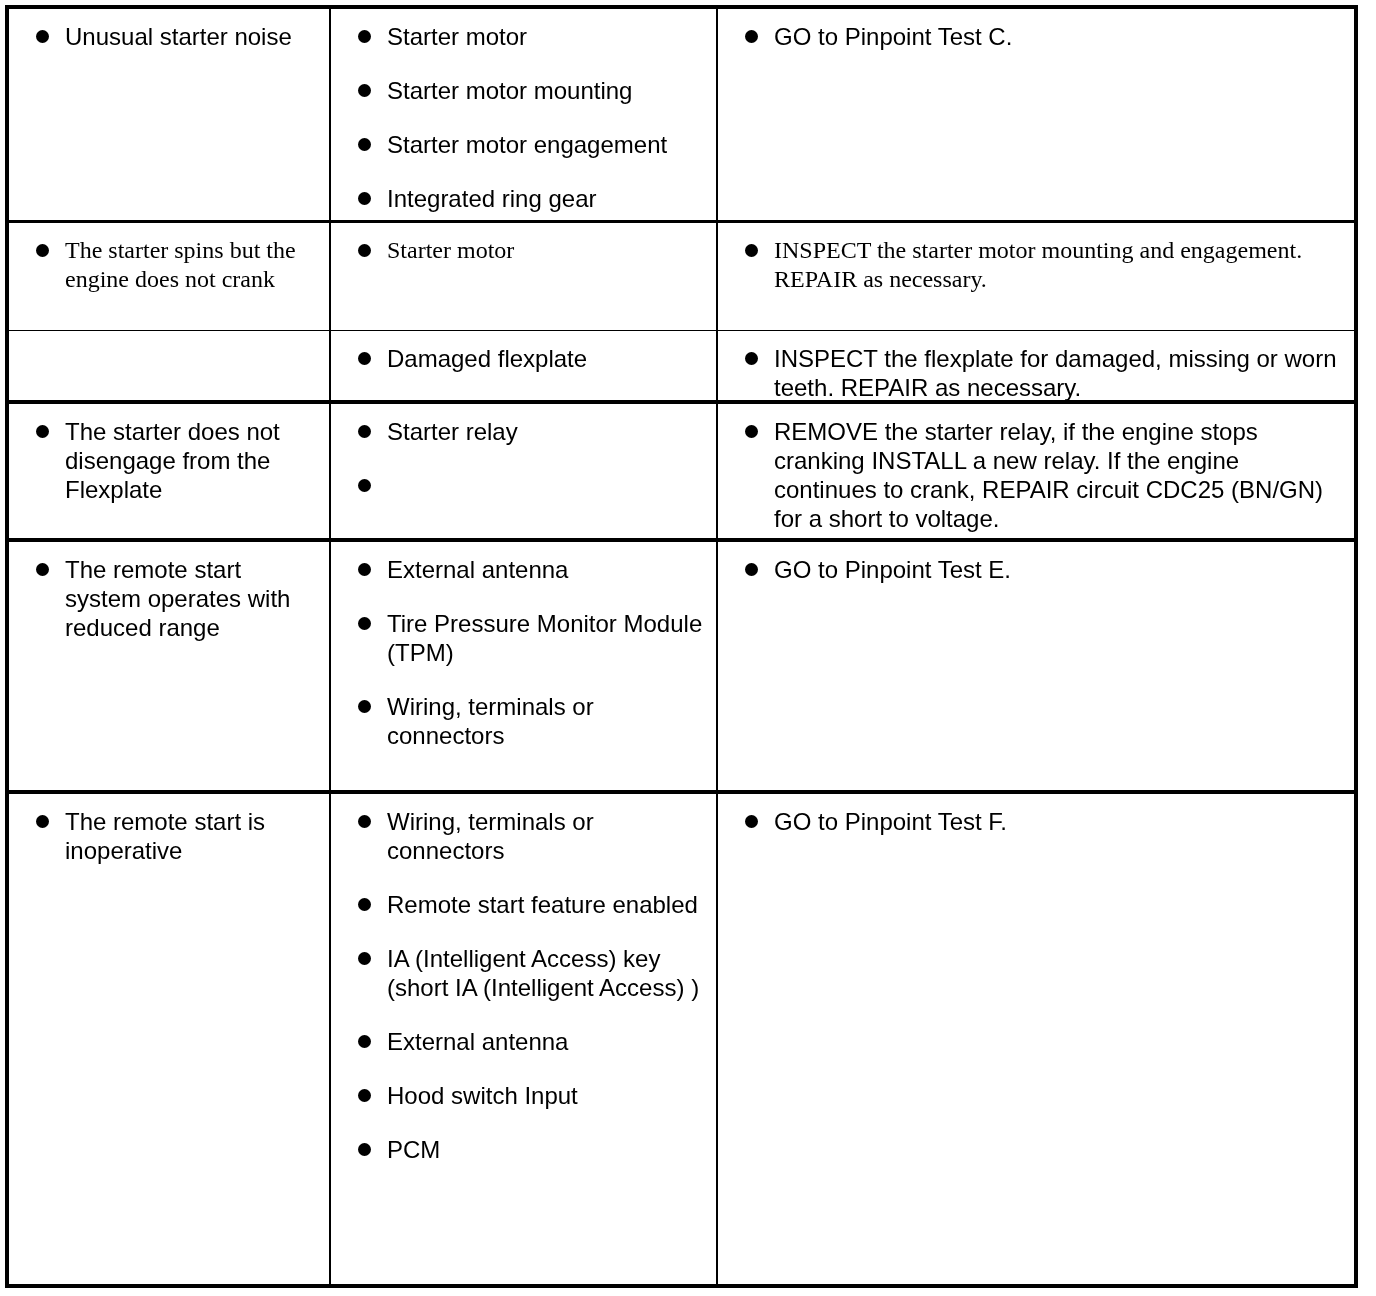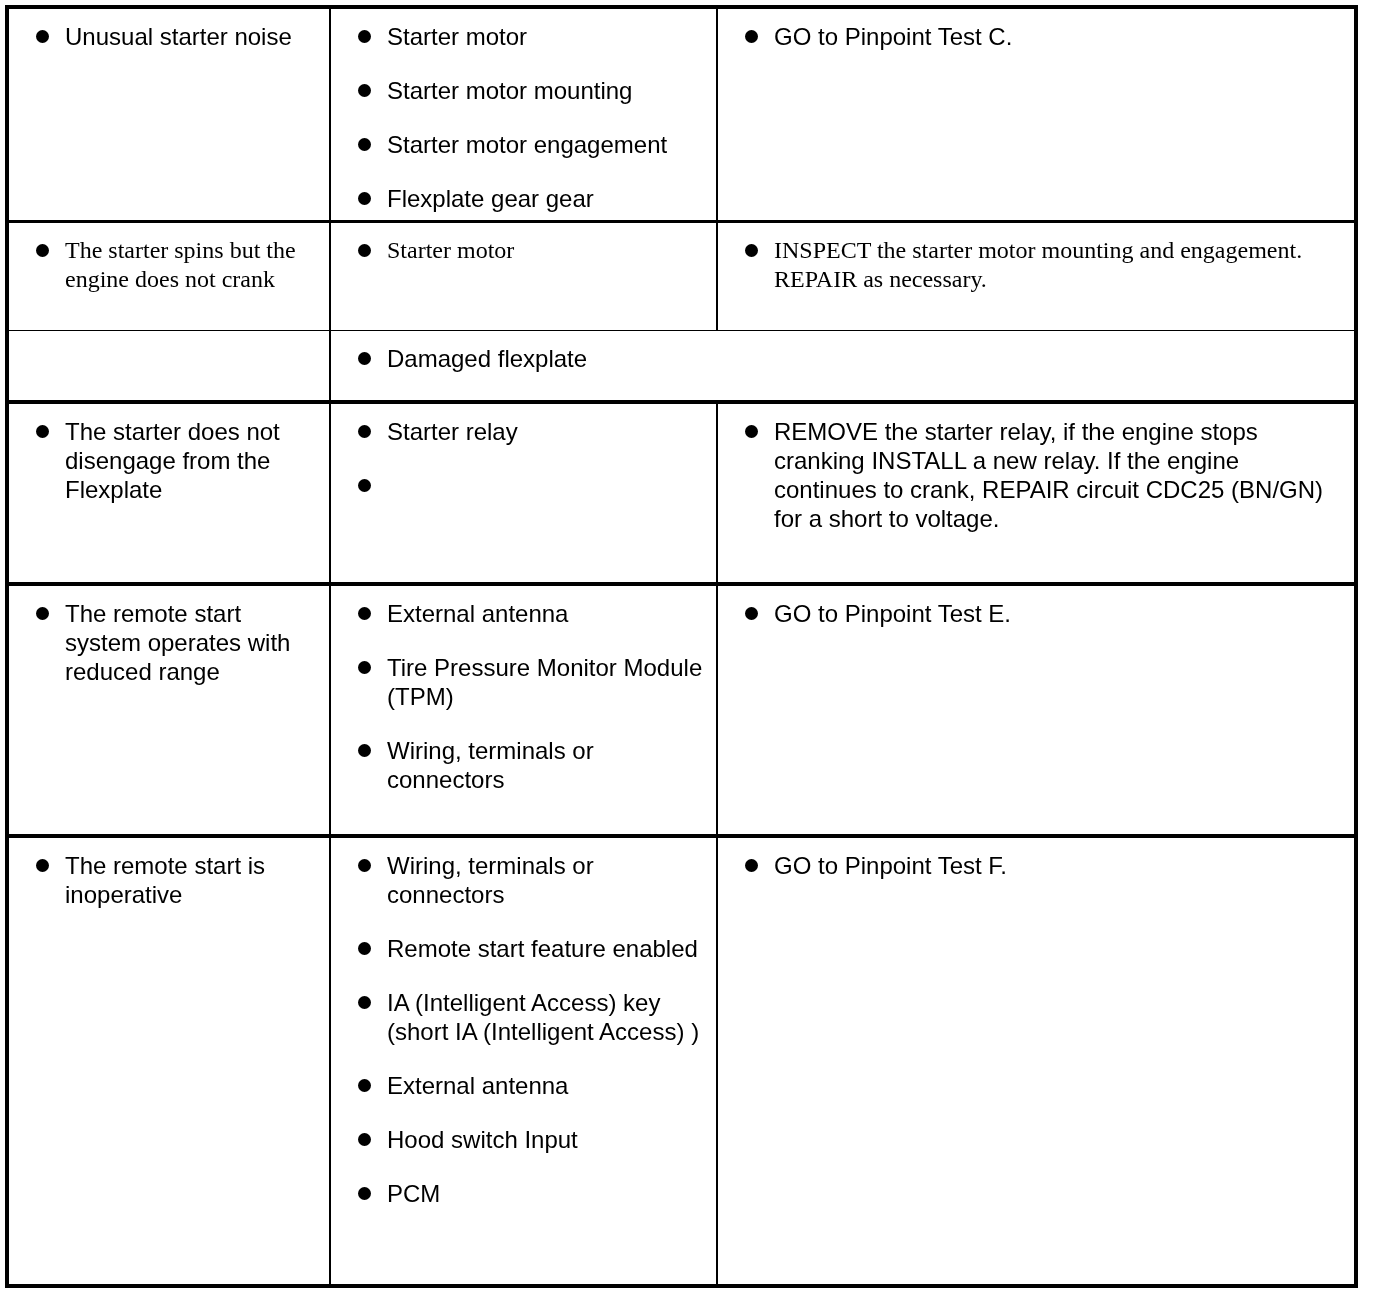--- a/index.html
+++ b/index.html
@@ -23,21 +23,21 @@
     height: 1283px;
     border: 4px solid #000;
     display: flex;
     flex-direction: column;
     background: #fff;
   }
   .row { display: grid; grid-template-columns: 320px 387px 1fr; }
   .r1 { height: 214px; border-bottom: 3px solid #000; }
   .r2 { height: 108px; border-bottom: 1px solid #000; font-family: Liberation Serif, serif; }
   .r3 { height: 73px;  border-bottom: 4px solid #000; }
-  .r4 { height: 182px; border-bottom: 4px solid #000; }
+  .r4 { height: 138px; border-bottom: 4px solid #000; }
   .r5 { height: 252px; border-bottom: 4px solid #000; }
   .r6 { flex: 1; }
   .cell { padding: 13px 10px 6px 0; overflow: hidden; }
   .c2, .c3 { border-left: 2px solid #000; }
   .c2 { padding-right: 7px; }
   ul { list-style: none; margin: 0; padding: 0; }
   li { position: relative; padding-left: 56px; }
   li + li { margin-top: 25px; }
   .bullet {
     position: absolute;
@@ -58,21 +58,21 @@
     <div class="cell c1">
       <ul>
         <li><span class="bullet"></span><span>Unusual starter noise</span></li>
       </ul>
     </div>
     <div class="cell c2">
       <ul>
         <li><span class="bullet"></span><span>Starter motor</span></li>
         <li><span class="bullet"></span><span>Starter motor mounting</span></li>
         <li><span class="bullet"></span><span>Starter motor engagement</span></li>
-        <li><span class="bullet"></span><span>Flexplate gear gear</span></li>
+        <li><span class="bullet"></span><span>Integrated ring gear</span></li>
       </ul>
     </div>
     <div class="cell c3">
       <ul>
         <li><span class="bullet"></span><span>GO to Pinpoint Test C.</span></li>
       </ul>
     </div>
   </div>
 
   <div class="row r2">
@@ -91,20 +91,25 @@
         <li><span class="bullet"></span><span>INSPECT the starter motor mounting and engagement. REPAIR as necessary.</span></li>
       </ul>
     </div>
   </div>
 
   <div class="row r3">
     <div class="cell c1"></div>
     <div class="cell c2">
       <ul>
         <li><span class="bullet"></span><span>Damaged flexplate</span></li>
+      </ul>
+    </div>
+    <div class="cell c3">
+      <ul>
+        <li><span class="bullet"></span><span>INSPECT the flexplate for damaged, missing or worn teeth. REPAIR as necessary.</span></li>
       </ul>
     </div>
   </div>
 
   <div class="row r4">
     <div class="cell c1">
       <ul>
         <li><span class="bullet"></span><span>The starter does not disengage from the Flexplate</span></li>
       </ul>
     </div>

